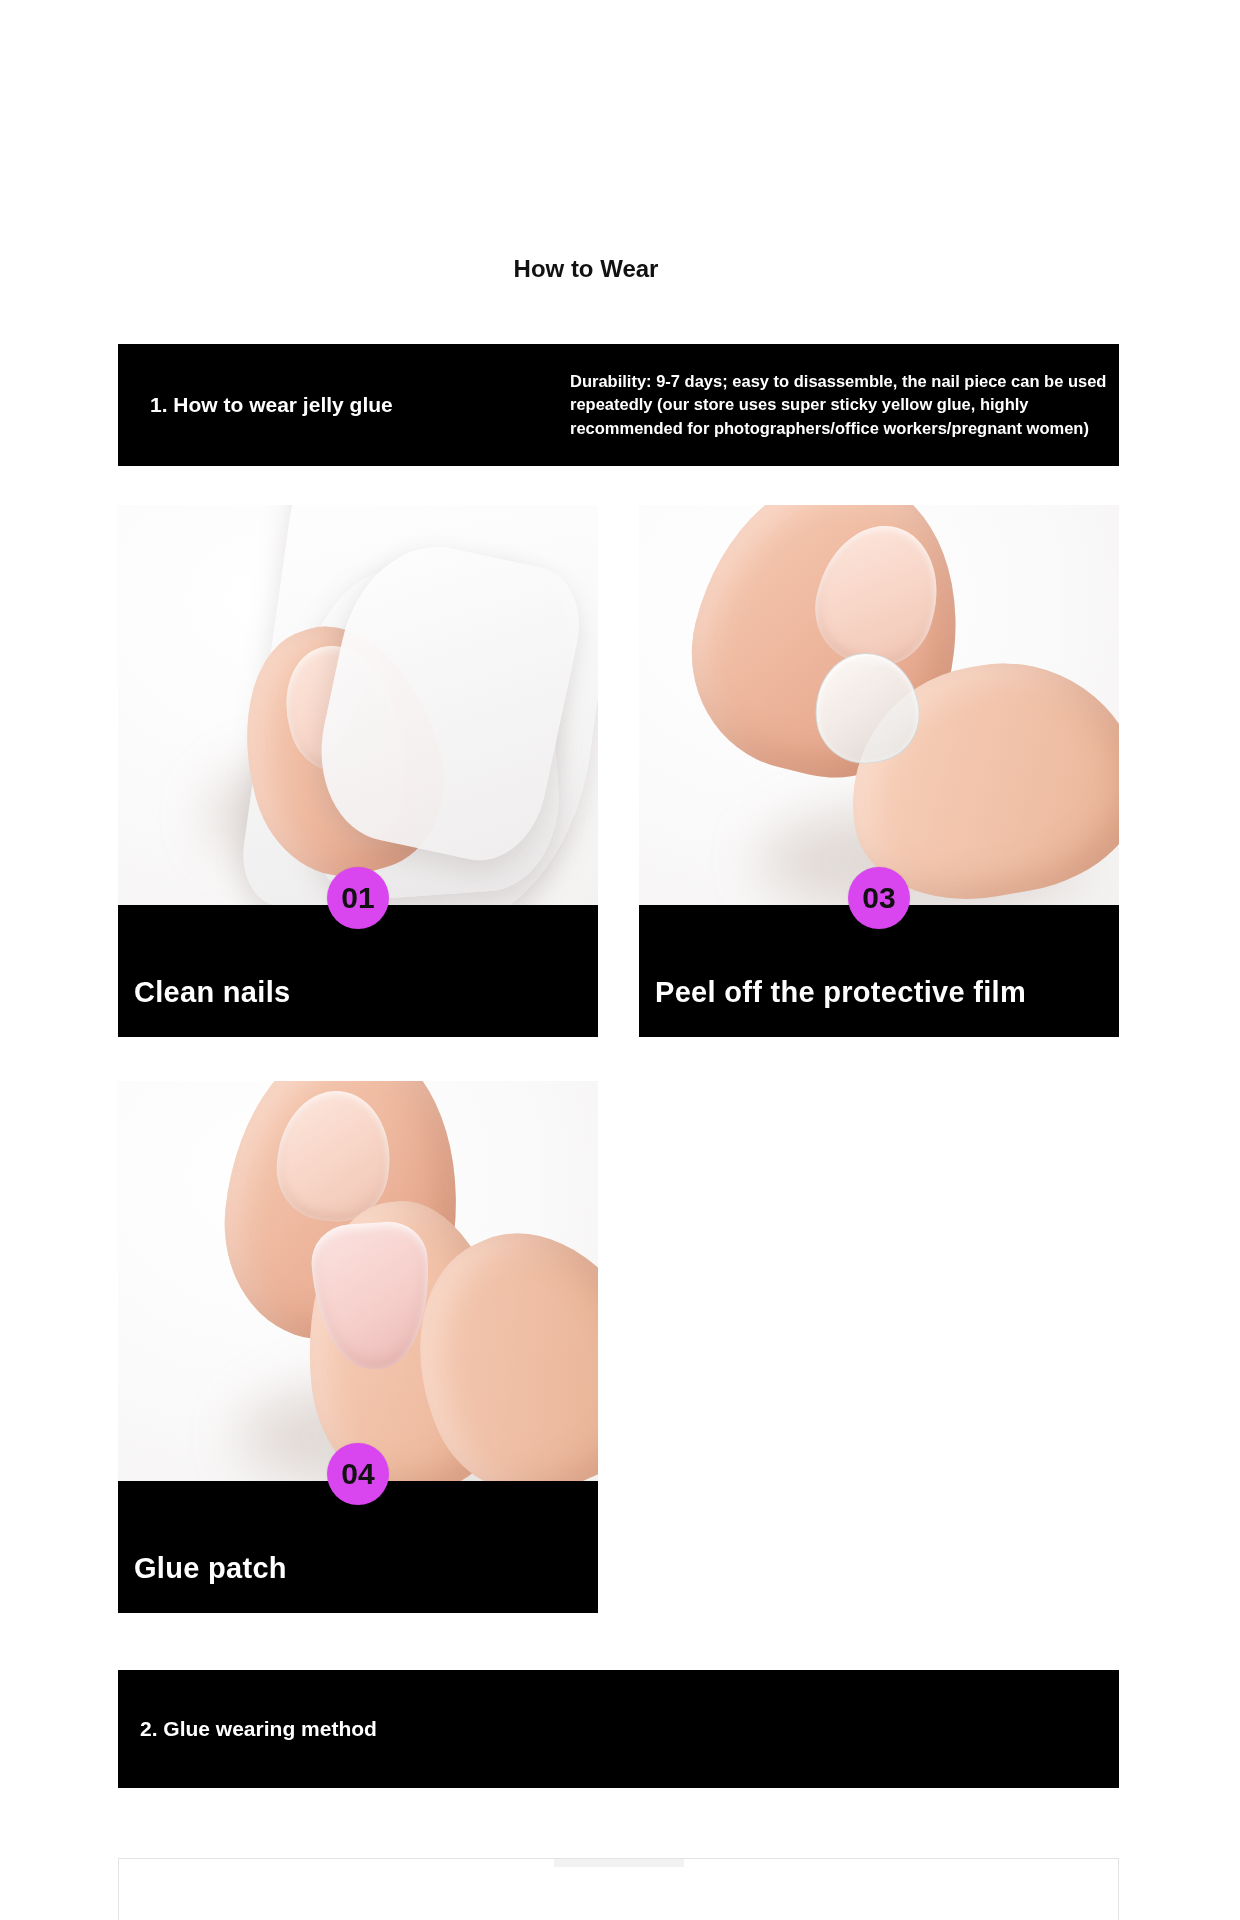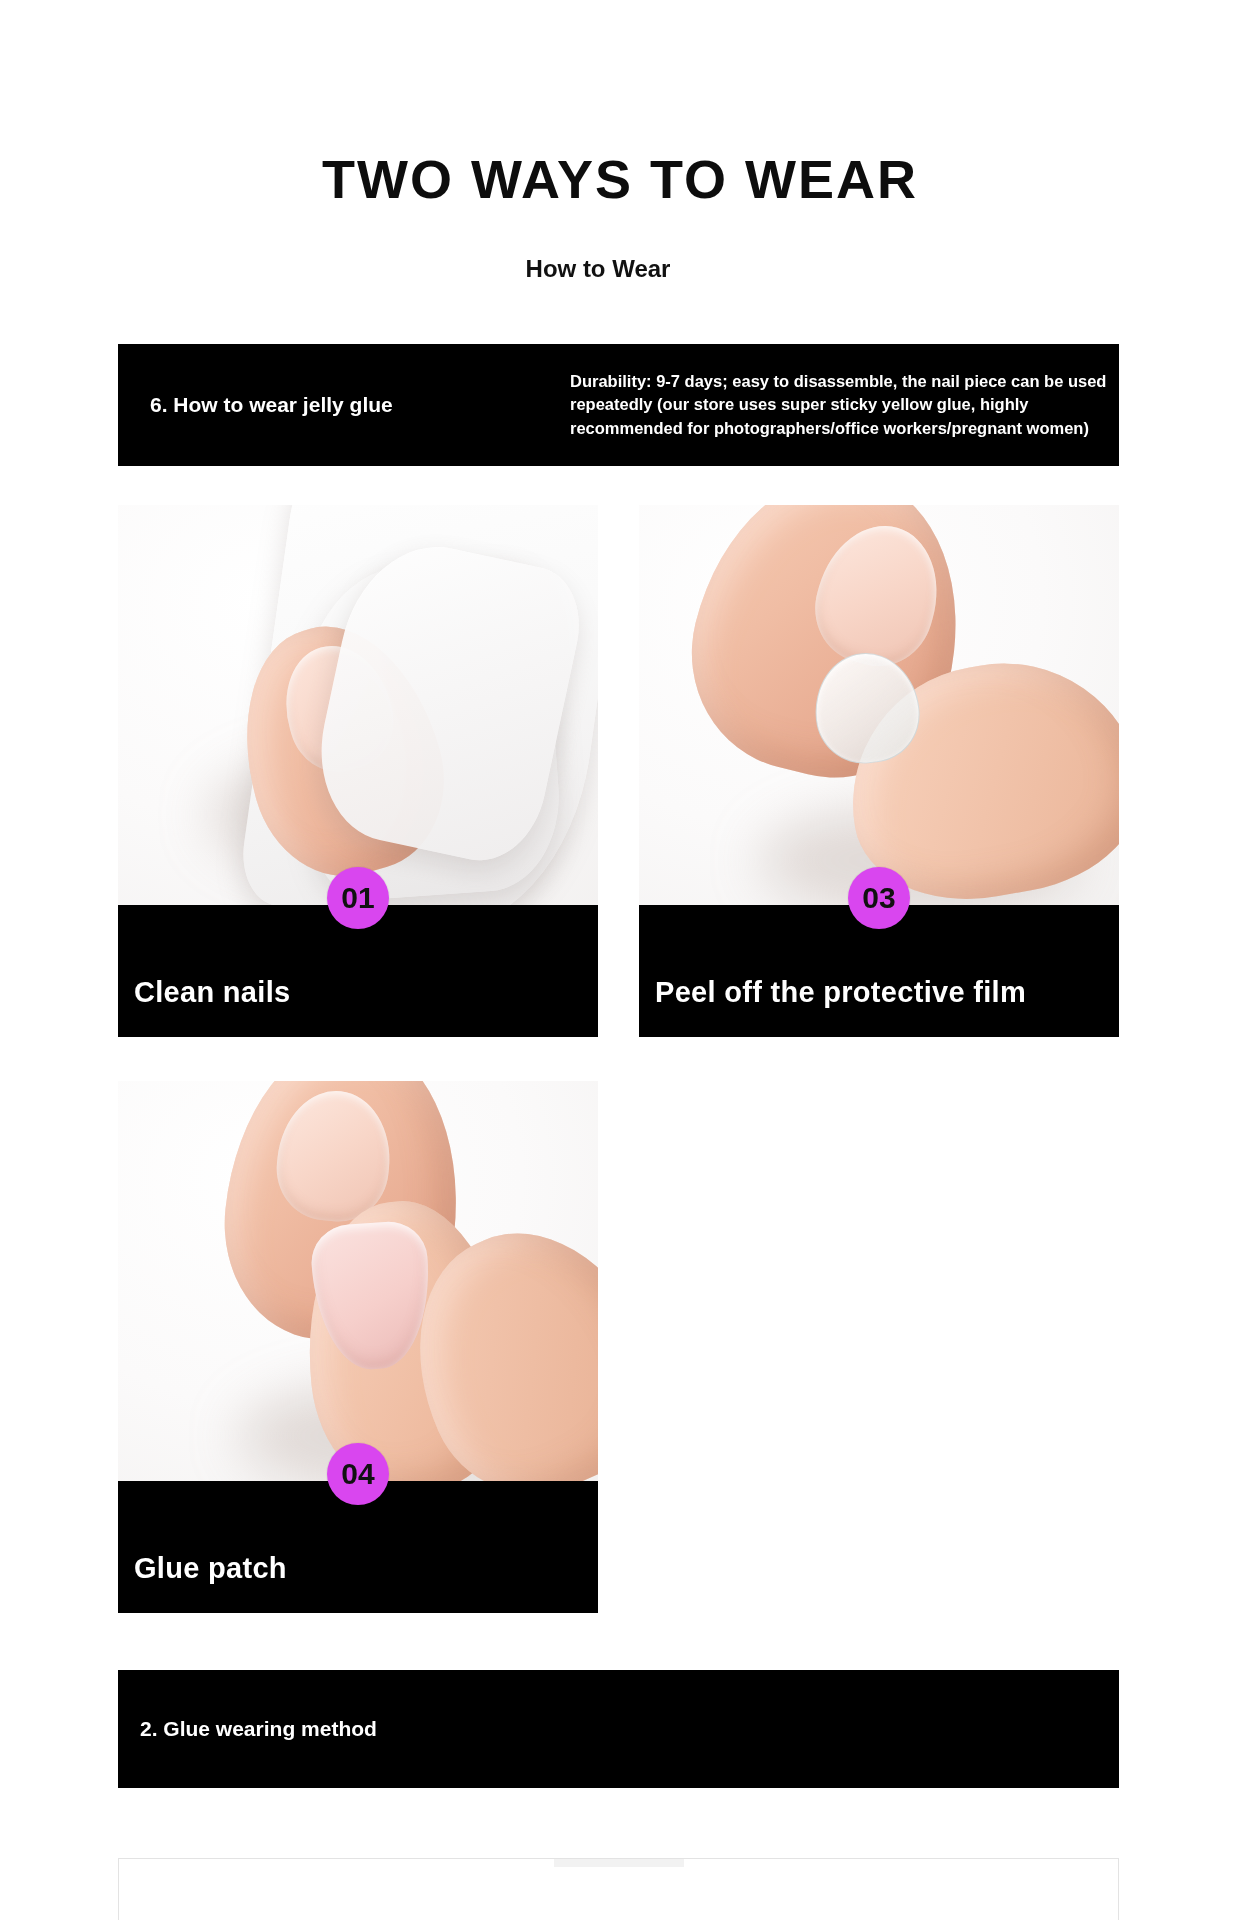--- a/index.html
+++ b/index.html
@@ -25,21 +25,21 @@
     width: 1240px;
     text-align: center;
     font-size: 54px;
     font-weight: 800;
     letter-spacing: 2px;
     color: #0d0d0d;
   }
   .sub-title {
     position: absolute;
     top: 255px;
-    left: 12px;
+    left: 0;
     width: 1172px;
     text-align: center;
     font-size: 24px;
     font-weight: 700;
     color: #111;
   }
 
   
   .banner {
     position: absolute;
@@ -226,25 +226,24 @@
     width: 130px;
     height: 8px;
     background: #f2f2f2;
   }
 </style>
 </head>
 <body>
 
 <div class="page">
 
-  <div class="main-title">TWO WAYS TO WEAR</div>
   <div class="sub-title">How to Wear</div>
 
   <div class="banner banner-top">
-    <div class="label">6. How to wear jelly glue</div>
+    <div class="label">1. How to wear jelly glue</div>
     <div class="desc">Durability: 9-7 days; easy to disassemble, the nail piece can be used repeatedly (our store uses super sticky yellow glue, highly recommended for photographers/office workers/pregnant women)</div>
   </div>
 
   <div class="grid">
 
     <div class="card">
       <div class="photo">
         <div class="bg-soft"></div>
         <div class="shadow-blob" style="left:90px; top:250px; width:300px; height:120px;"></div>
         <div class="tissue" style="left:150px; top:-60px; width:330px; height:480px; transform: rotate(8deg); border-radius: 20% 8% 40% 12%;"></div>

